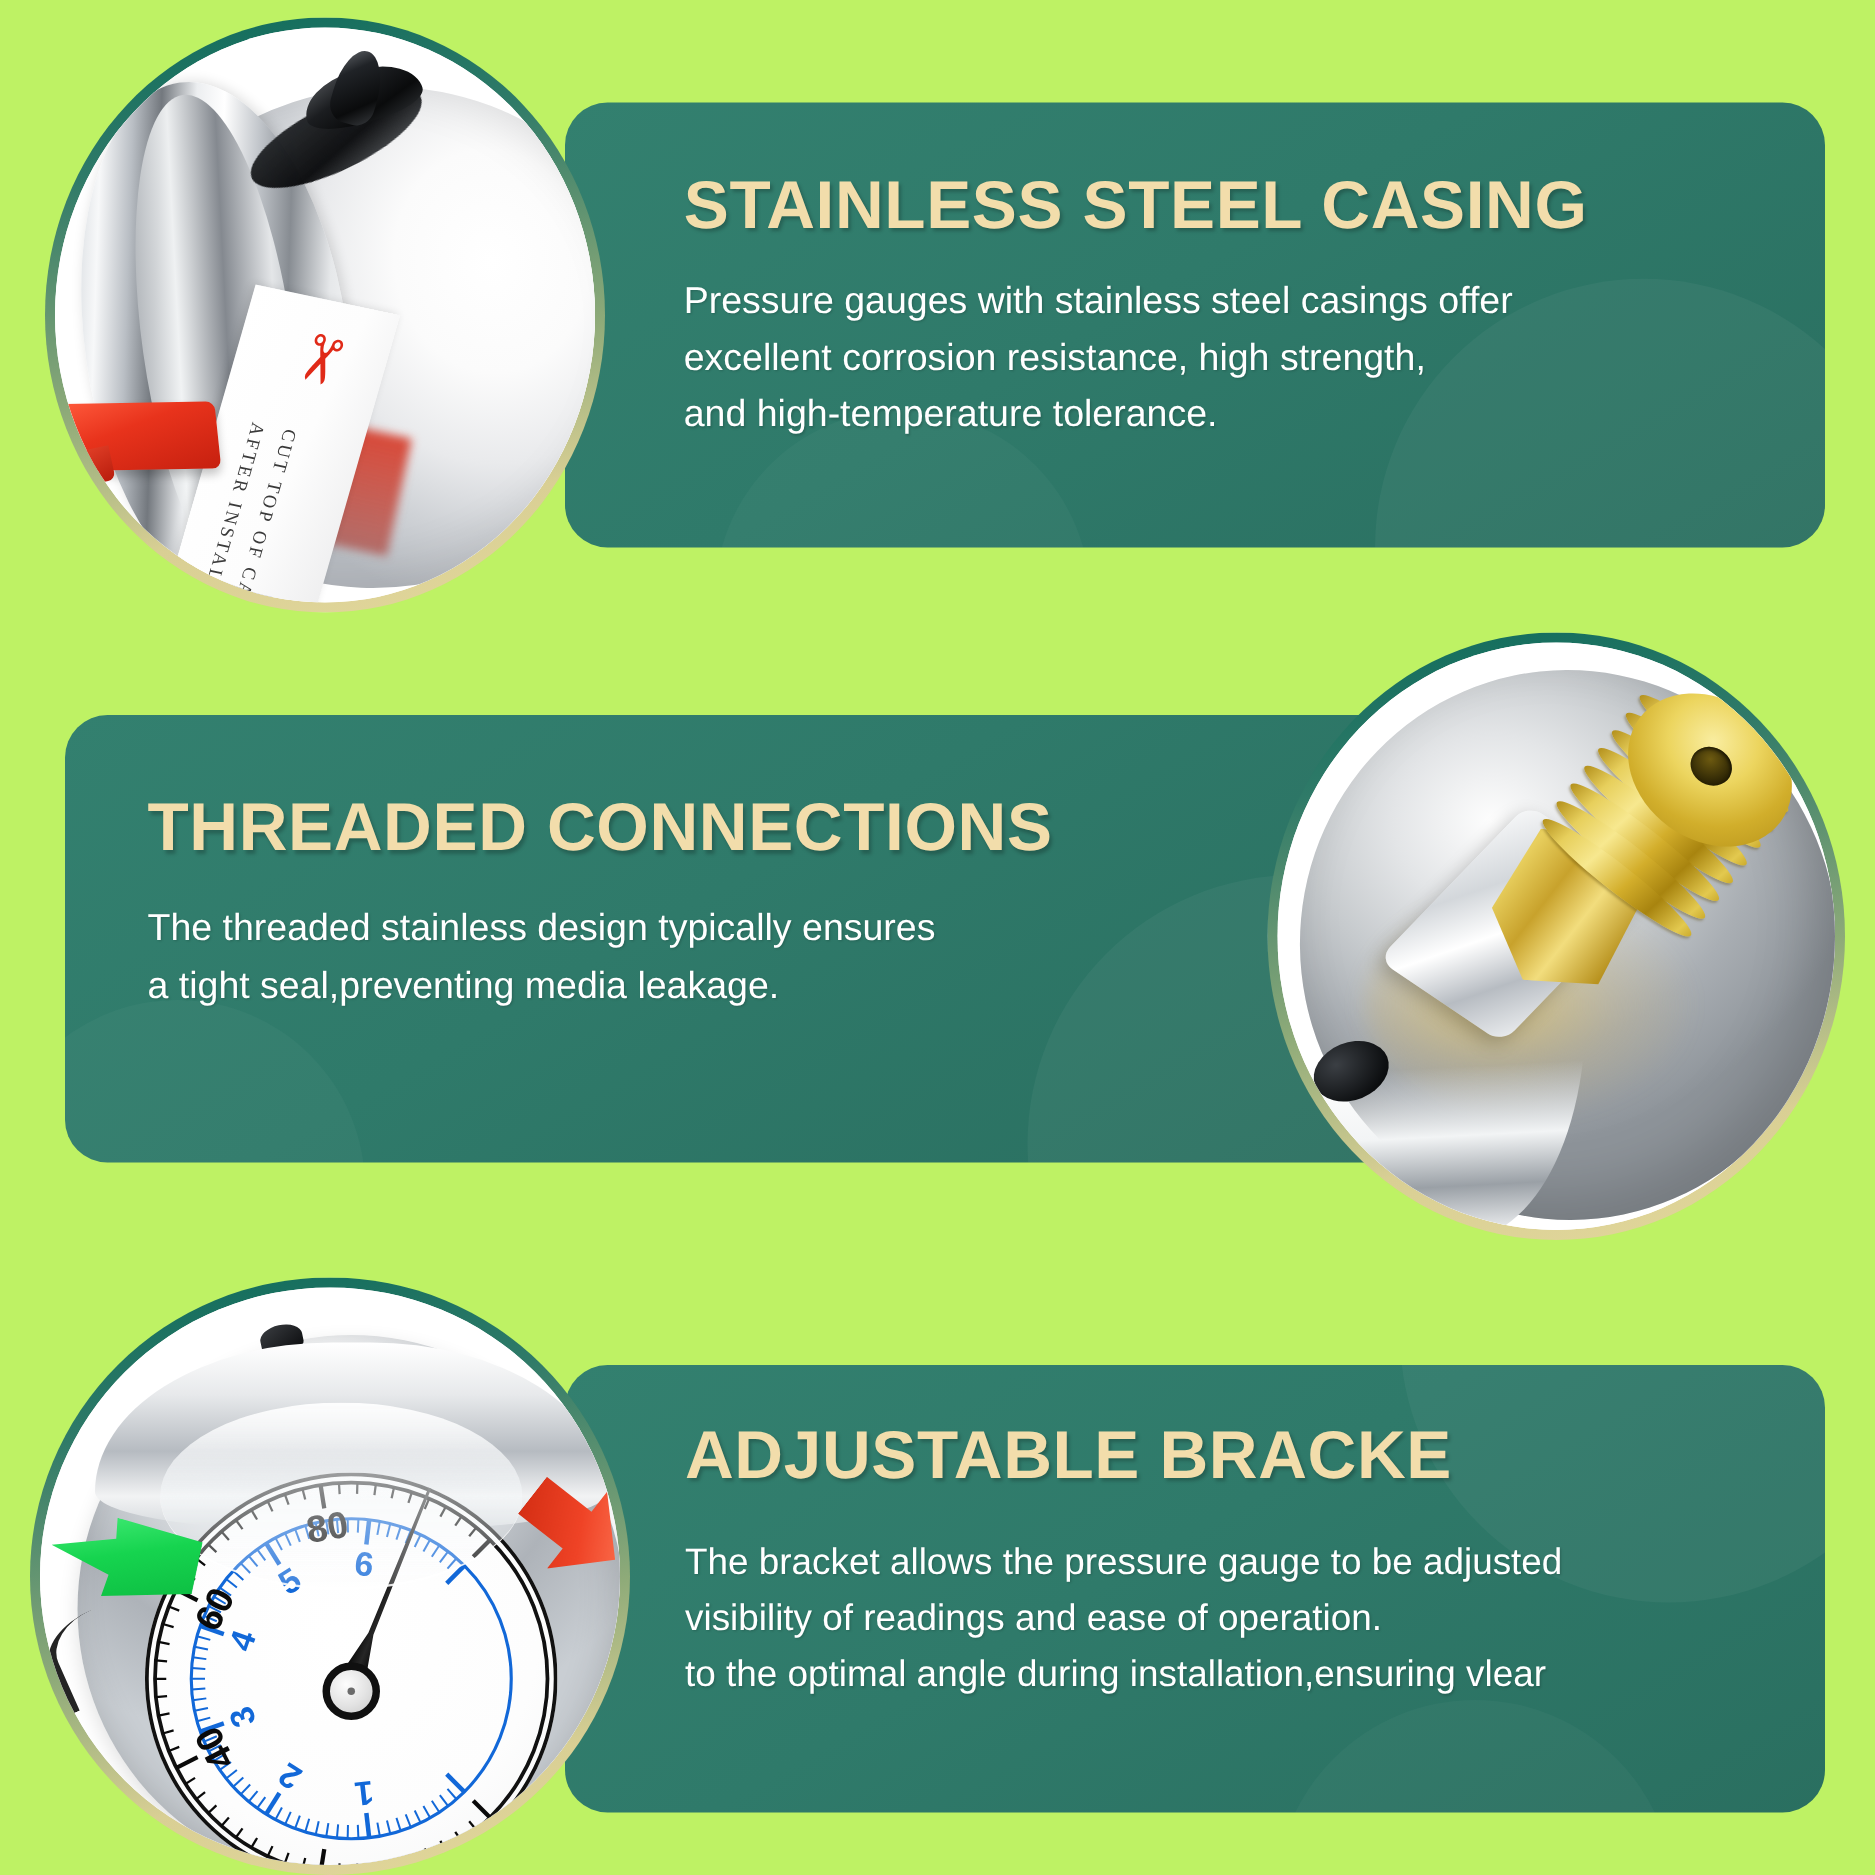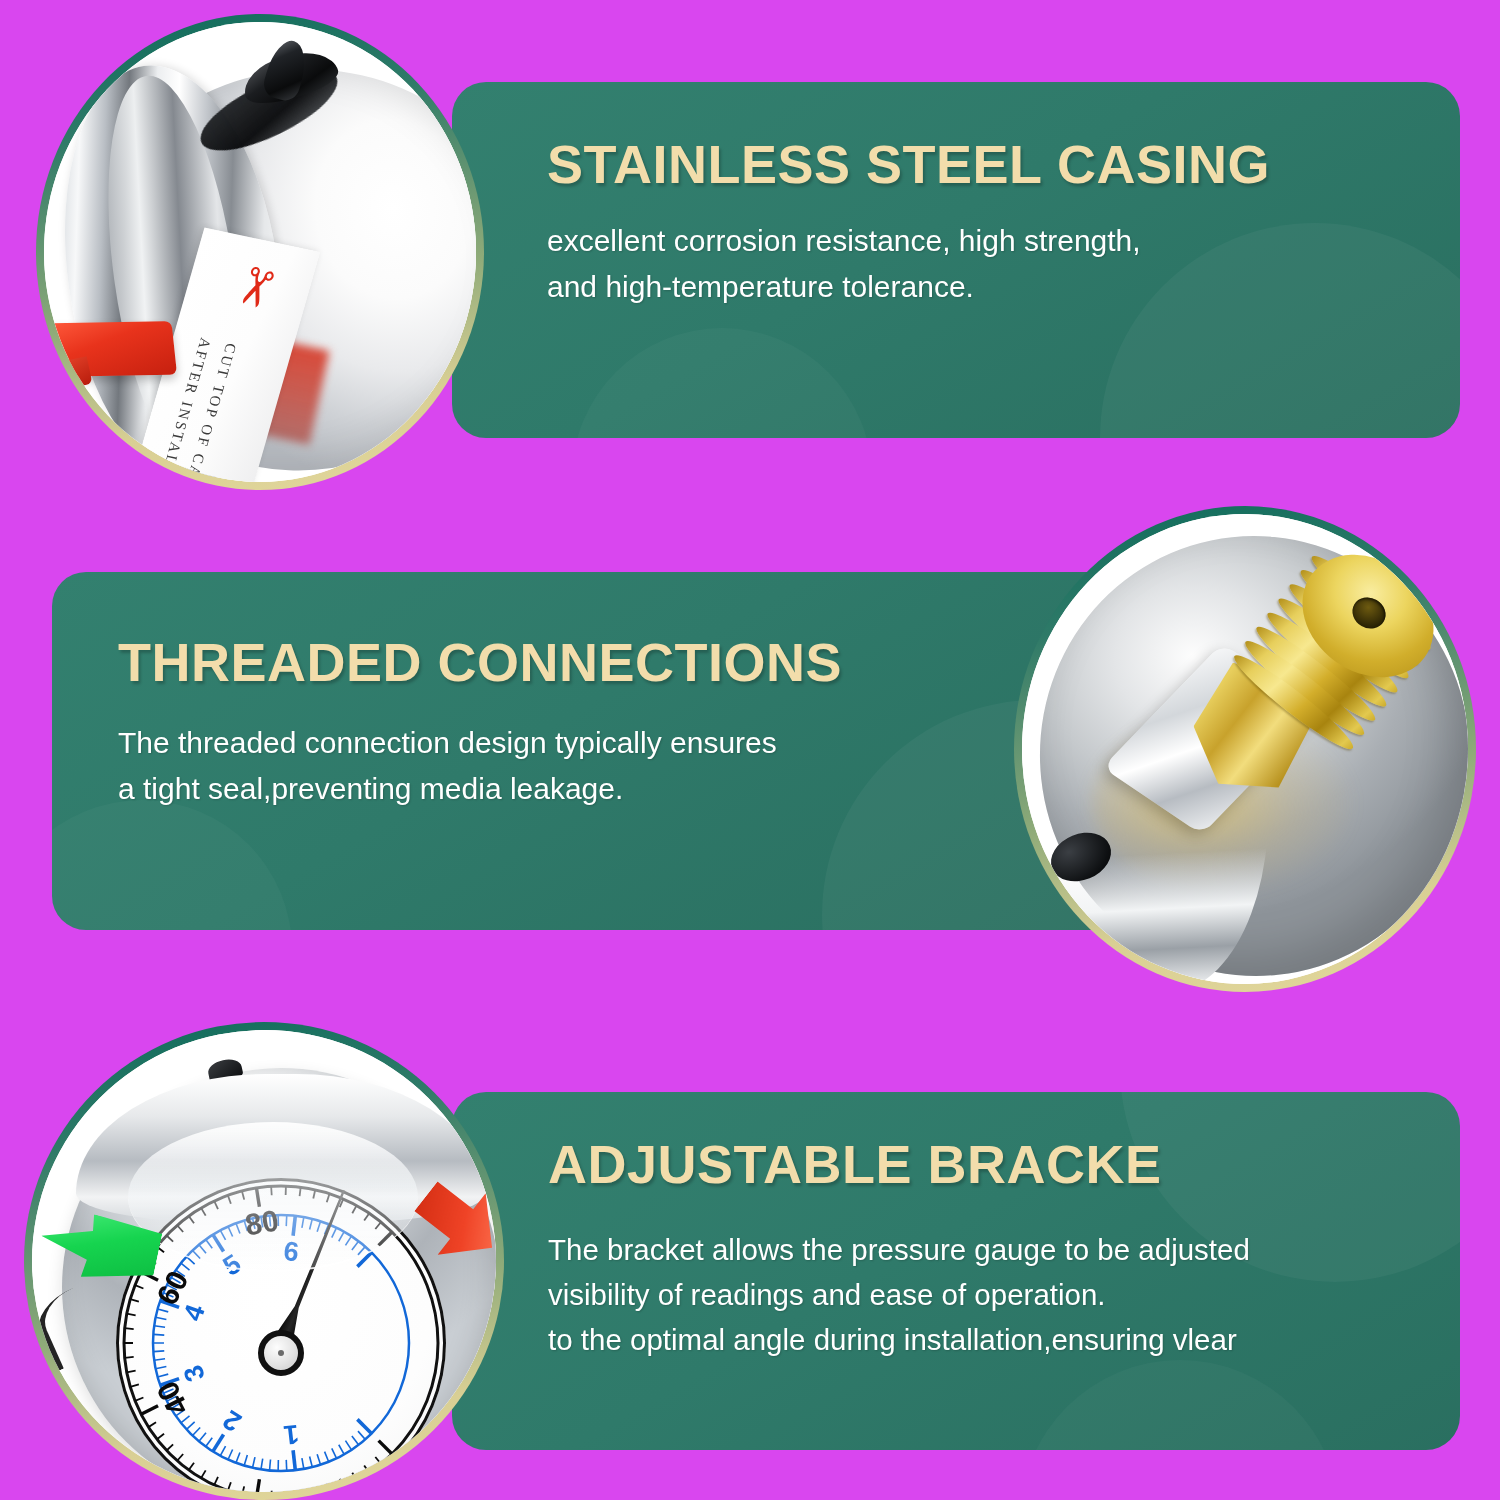--- a/index.html
+++ b/index.html
@@ -10,21 +10,21 @@
     height: 1500px;
     background: #ffffff;
     font-family: "Liberation Sans", sans-serif;
     overflow: hidden;
   }
 
   #page {
     position: relative;
     width: 1500px;
     height: 1500px;
-    background: #d946ef;
+    background: #bef264;
   }
 
   
   .panel {
     position: absolute;
     background: linear-gradient(150deg, #33806f 0%, #2f7a6a 45%, #2a6f60 100%);
     border-radius: 34px;
     overflow: hidden;
   }
   .panel .deco-blob {
@@ -416,20 +416,21 @@
 <body>
 
 <div id="page">
 
   <div class="panel" id="panel-1">
     <div class="deco-blob"></div>
     <div class="deco-blob2"></div>
     <div class="panel-body">
       <div class="p-title">STAINLESS STEEL CASING</div>
       <div class="p-desc">
+        <span>Pressure gauges with stainless steel casings offer</span>
         <span>excellent corrosion resistance, high strength,</span>
         <span>and high-temperature tolerance.</span>
       </div>
     </div>
   </div>
 
   <div class="photo" id="photo-1">
     <div class="photo-inner">
       <div class="case-body"></div>
       <div class="rim-band"></div>
@@ -447,21 +448,21 @@
       <div class="red-tab-tip"></div>
     </div>
   </div>
 
   <div class="panel" id="panel-2">
     <div class="deco-blob"></div>
     <div class="deco-blob2"></div>
     <div class="panel-body">
       <div class="p-title">THREADED CONNECTIONS</div>
       <div class="p-desc">
-        <span>The threaded connection design typically ensures</span>
+        <span>The threaded stainless design typically ensures</span>
         <span>a tight seal,preventing media leakage.</span>
       </div>
     </div>
   </div>
 
   <div class="photo" id="photo-2">
     <div class="photo-inner">
       <div class="chrome-disc"></div>
       <div class="chrome-glow"></div>
       <div class="chrome-edge"></div>

